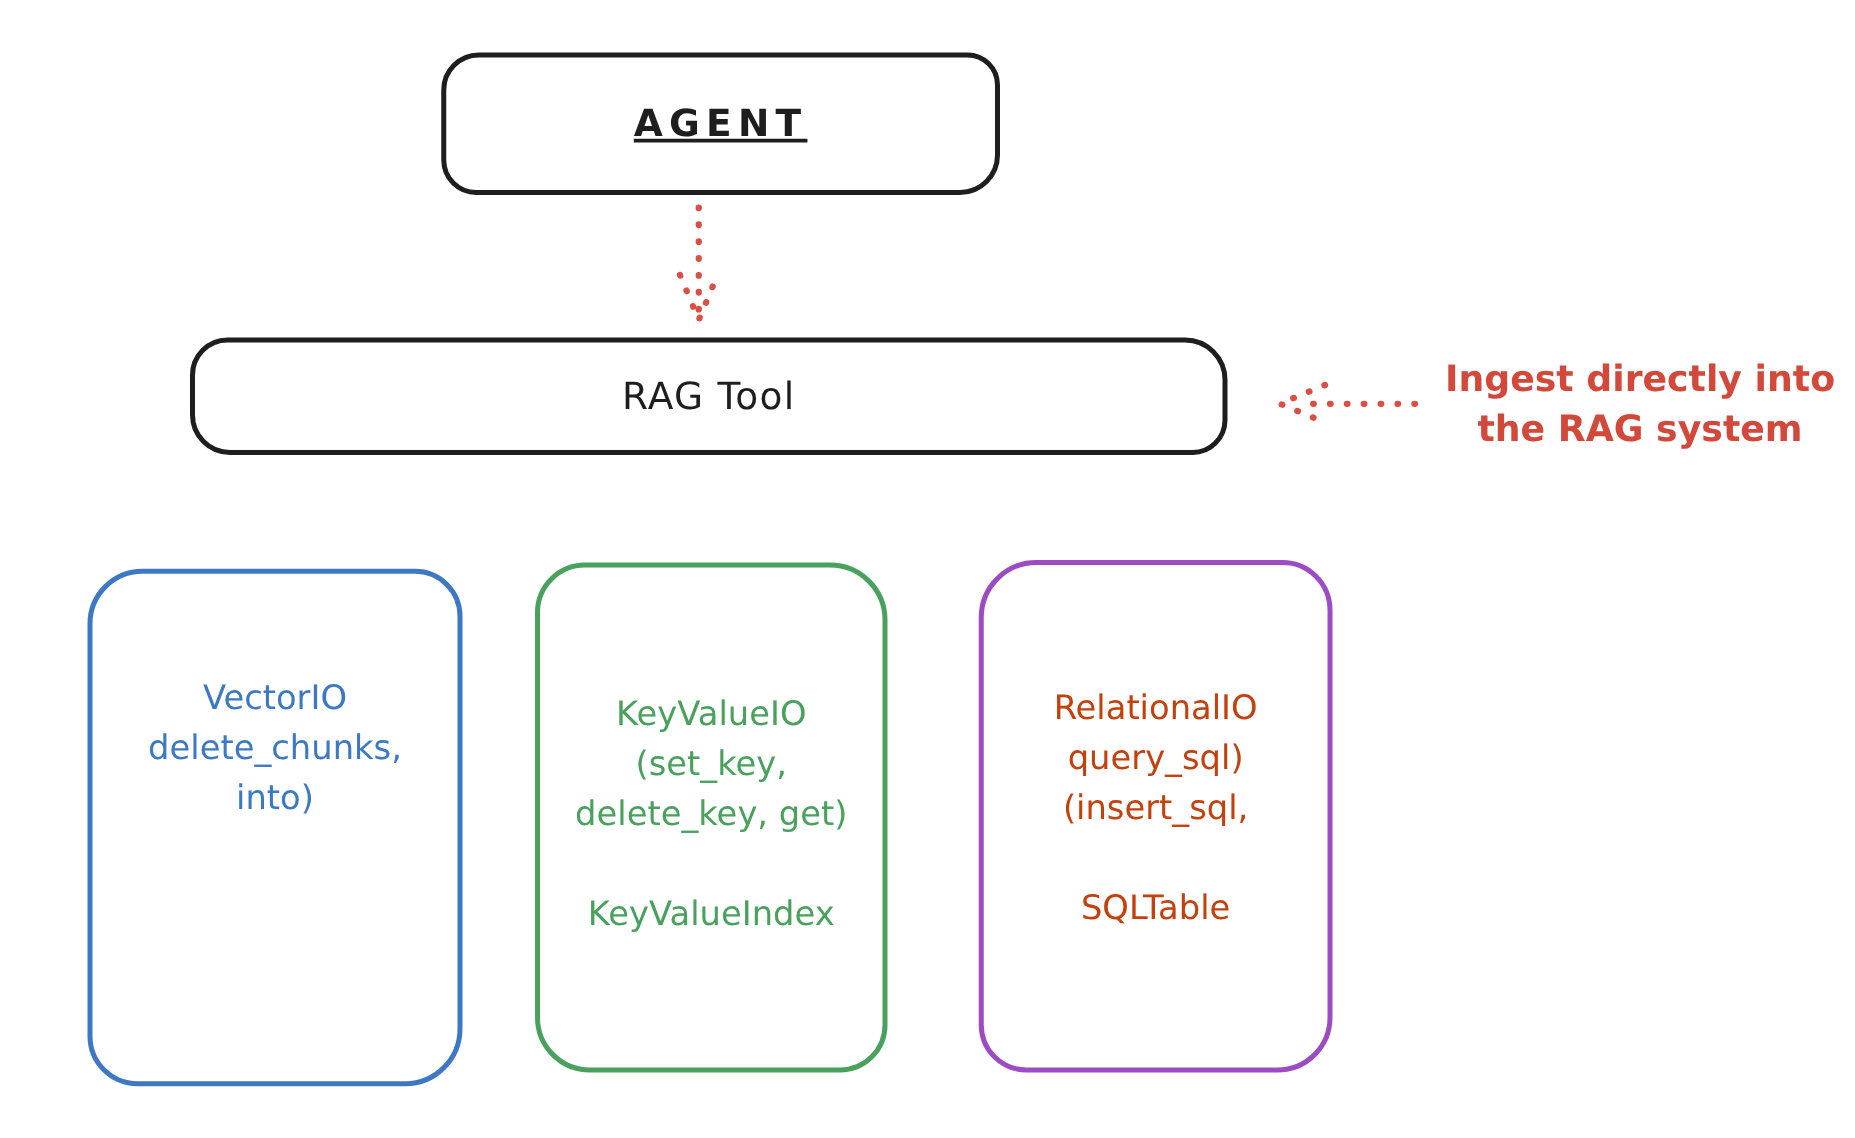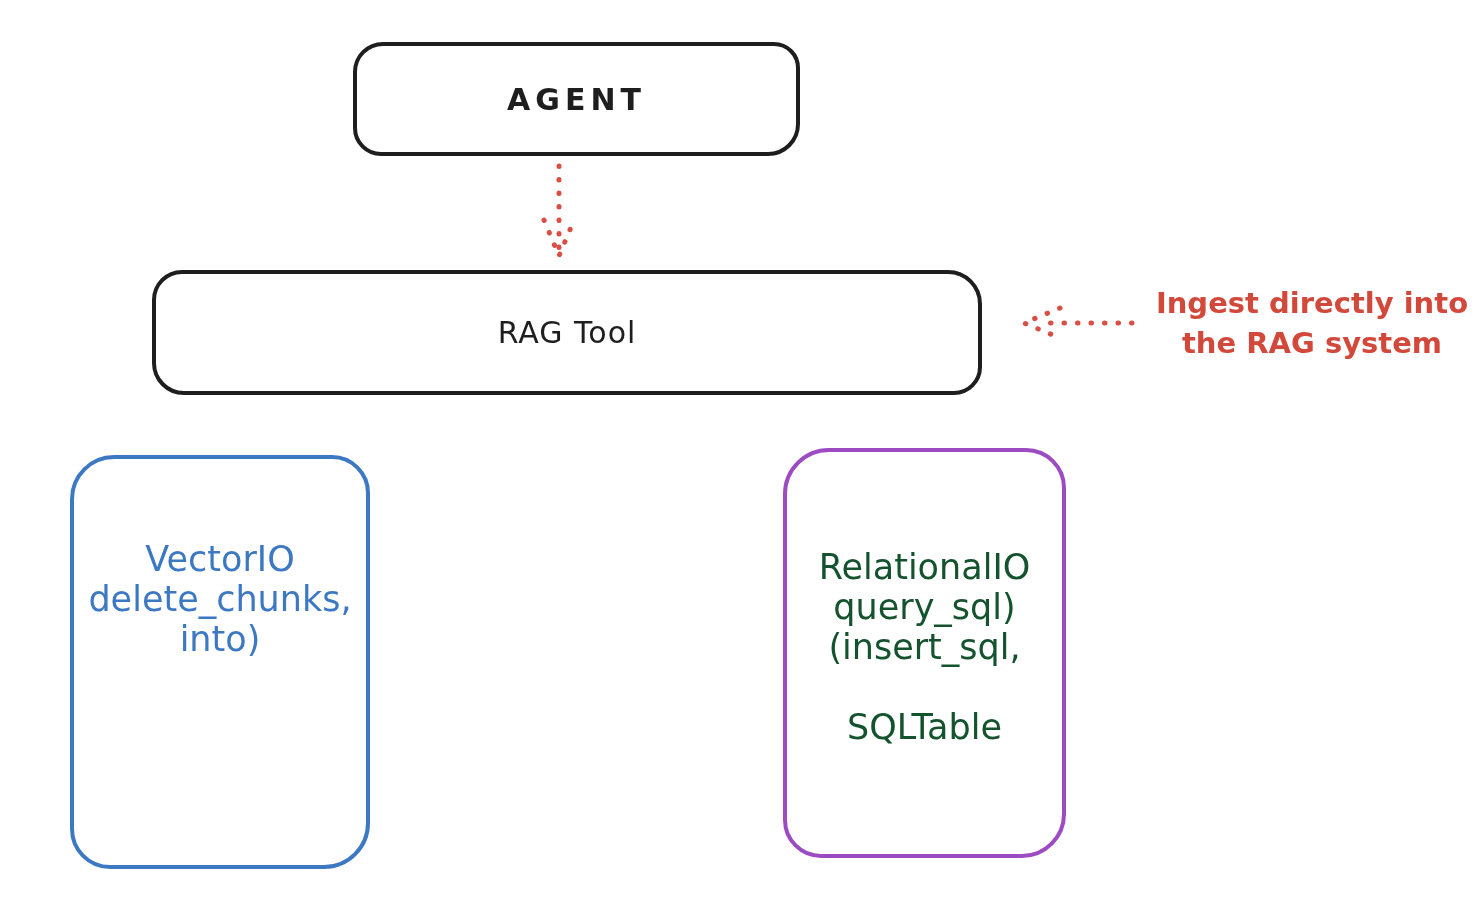--- a/index.html
+++ b/index.html
@@ -27,42 +27,43 @@
   .agent-box {
     left: 353px; top: 42px;
     width: 447px; height: 114px;
     border: 4px solid #1e1e1e;
     border-radius: 30px 26px 32px 28px;
   }
   .agent-label {
     font-size: 30px;
     font-weight: bold;
     letter-spacing: 5px;
+    text-decoration: underline;
   }
   .rag-box {
     left: 152px; top: 270px;
-    width: 830px; height: 125px;
+    width: 830px; height: 94px;
     border: 4px solid #1e1e1e;
     border-radius: 30px 34px 28px 32px;
   }
   .rag-label {
     font-size: 30px;
     letter-spacing: 1px;
   }
   .io-box {
     position: absolute;
     box-sizing: border-box;
     background: #ffffff;
     display: flex;
     flex-direction: column;
     align-items: center;
     text-align: center;
   }
   .io-line {
-    font-size: 35px;
+    font-size: 27px;
     line-height: 40px;
     white-space: nowrap;
   }
   .io-spacer { height: 40px; }
   .box-vector {
     left: 70px; top: 455px;
     width: 300px; height: 414px;
     border: 4px solid #3d79c3;
     border-radius: 44px 38px 46px 40px;
     color: #3d79c3;
@@ -74,21 +75,21 @@
     border: 4px solid #4aa15e;
     border-radius: 40px 46px 38px 44px;
     color: #4aa15e;
     padding-top: 98px;
   }
   .box-relational {
     left: 783px; top: 448px;
     width: 283px; height: 410px;
     border: 4px solid #9d4bc3;
     border-radius: 46px 40px 44px 38px;
-    color: #14532d;
+    color: #c2410c;
     padding-top: 95px;
   }
   .annotation {
     position: absolute;
     left: 1138px; top: 283px;
     width: 348px;
     text-align: center;
     color: #d2483a;
     font-size: 29px;
     font-weight: bold;
@@ -134,20 +135,27 @@
     <div>the RAG system</div>
   </div>
 
   <div class="io-box box-vector">
     <div class="io-line">VectorIO</div>
     <div class="io-line">delete_chunks,</div>
     <div class="io-line">into)</div>
     <div class="io-spacer"></div>
   </div>
 
+  <div class="io-box box-keyvalue">
+    <div class="io-line">KeyValueIO</div>
+    <div class="io-line">(set_key,</div>
+    <div class="io-line">delete_key, get)</div>
+    <div class="io-spacer"></div>
+    <div class="io-line">KeyValueIndex</div>
+  </div>
 
   <div class="io-box box-relational">
     <div class="io-line">RelationalIO</div>
     <div class="io-line">query_sql)</div>
     <div class="io-line">(insert_sql,</div>
     <div class="io-spacer"></div>
     <div class="io-line">SQLTable</div>
   </div>
 
 </div>

